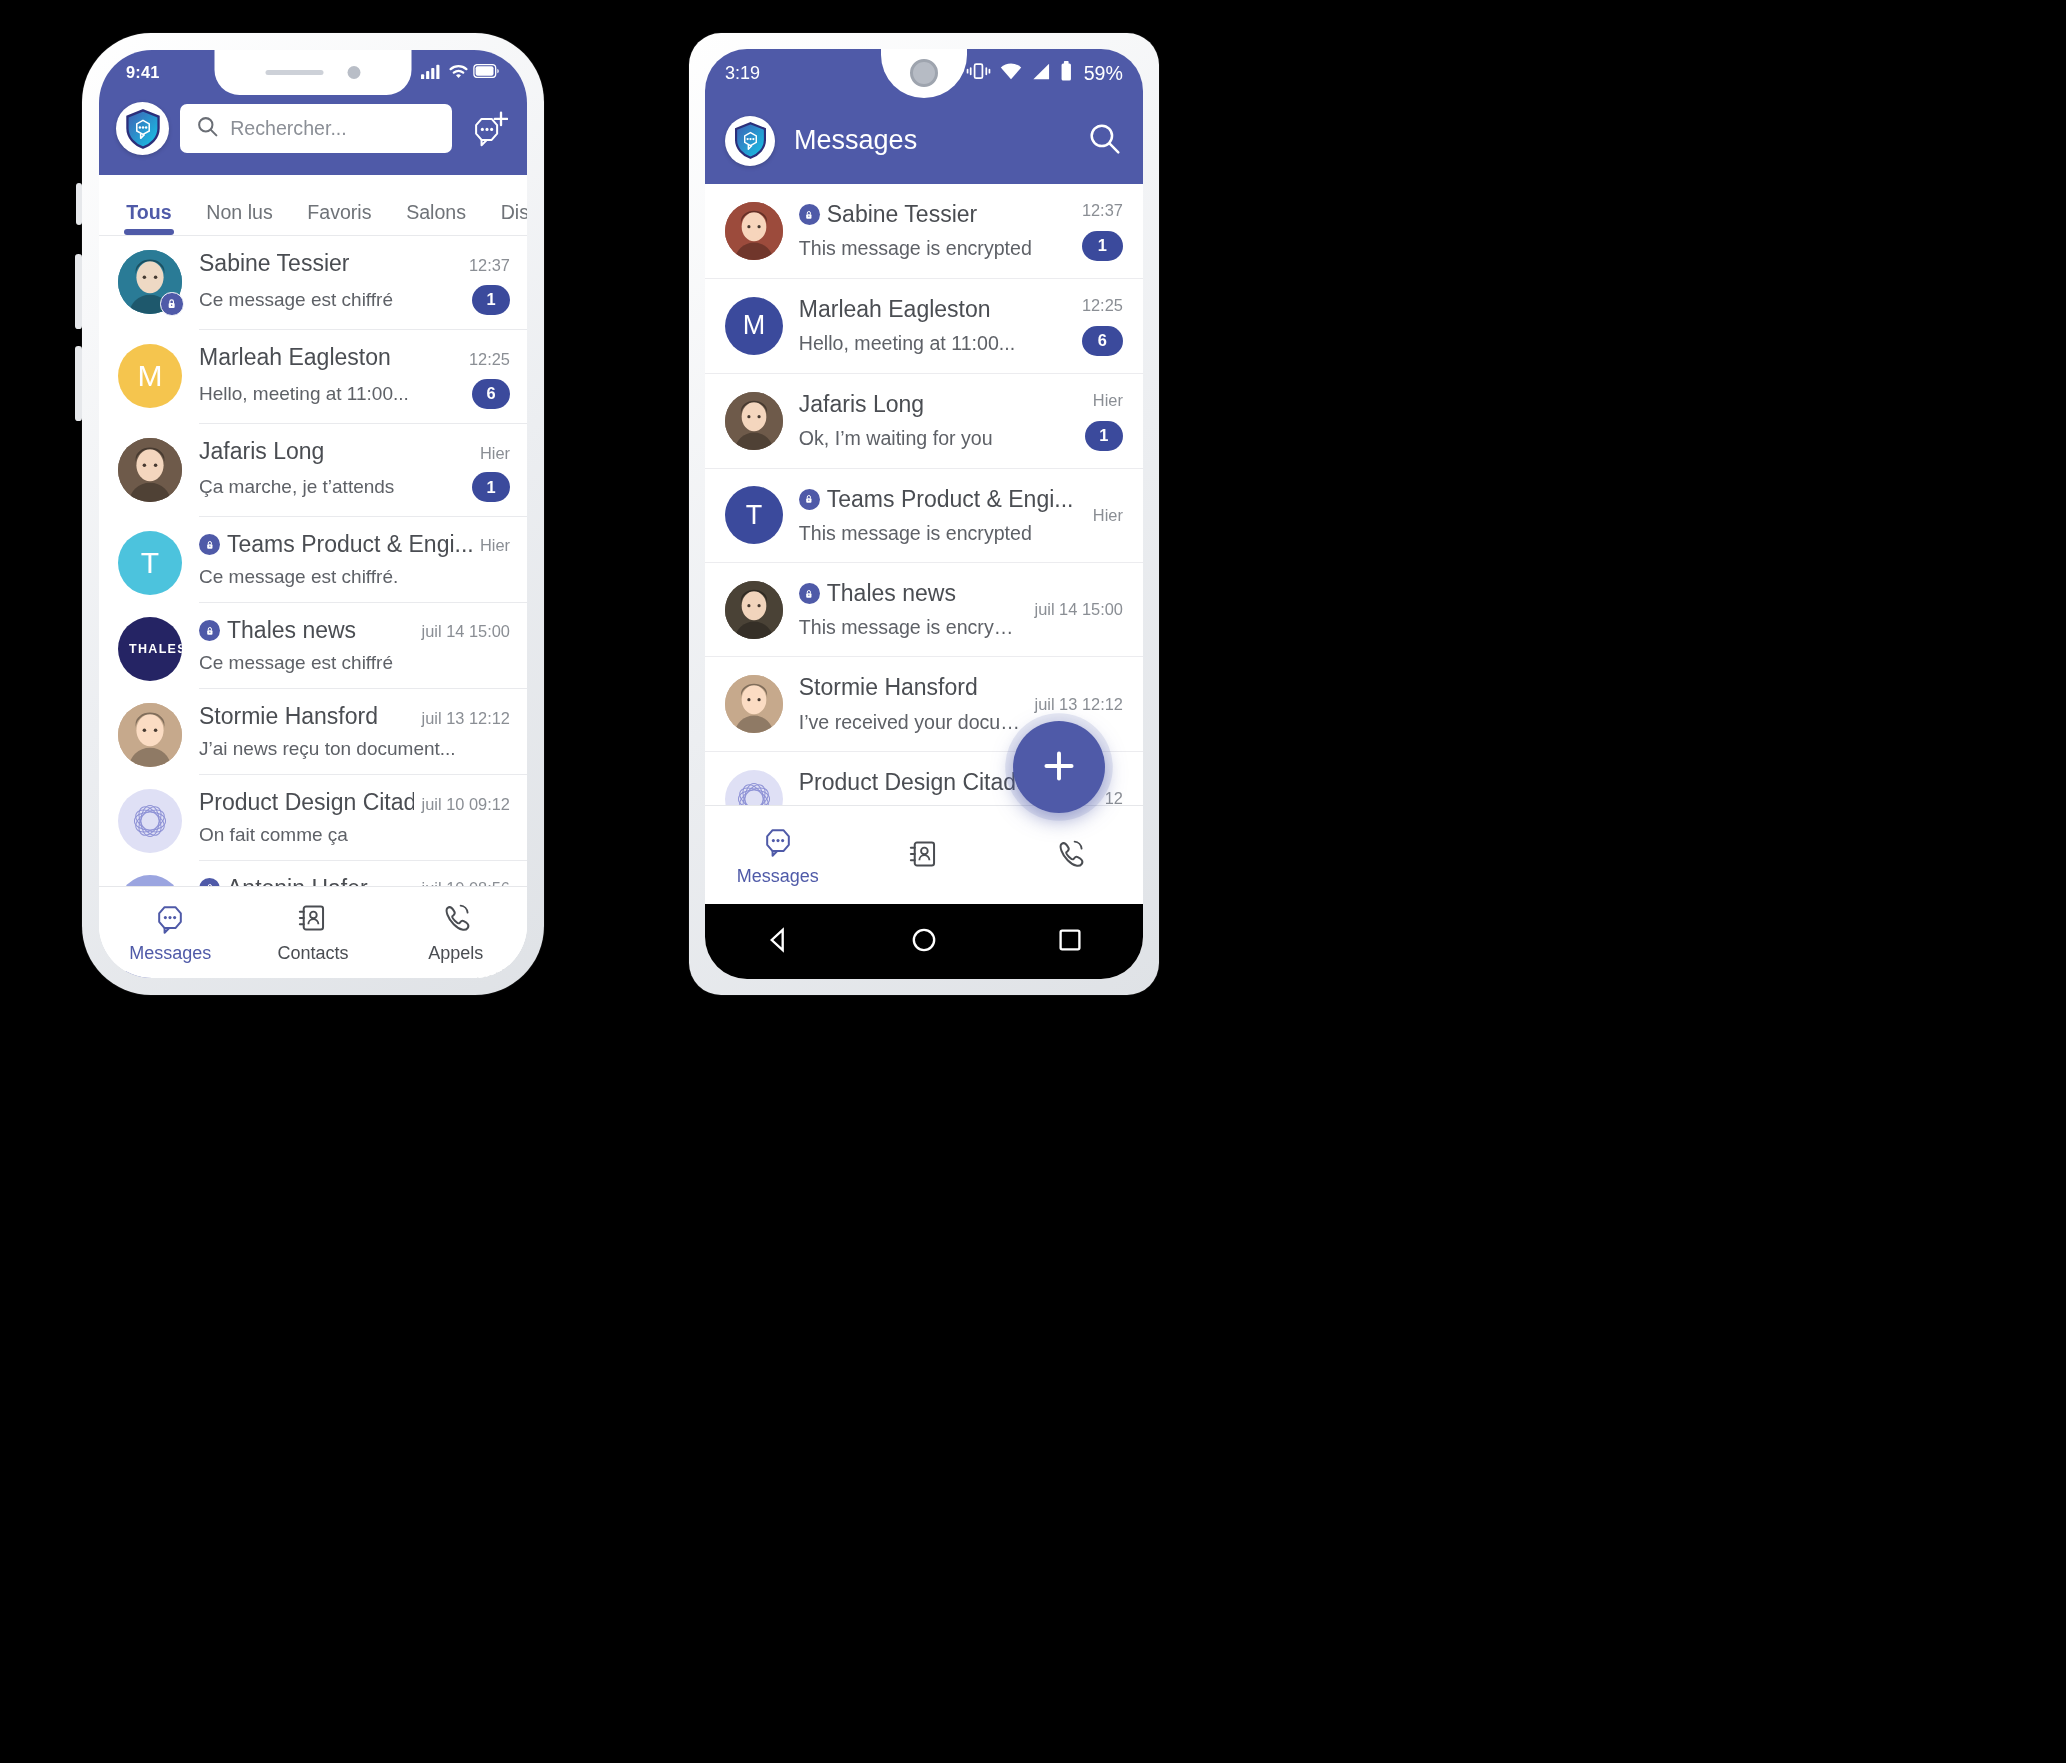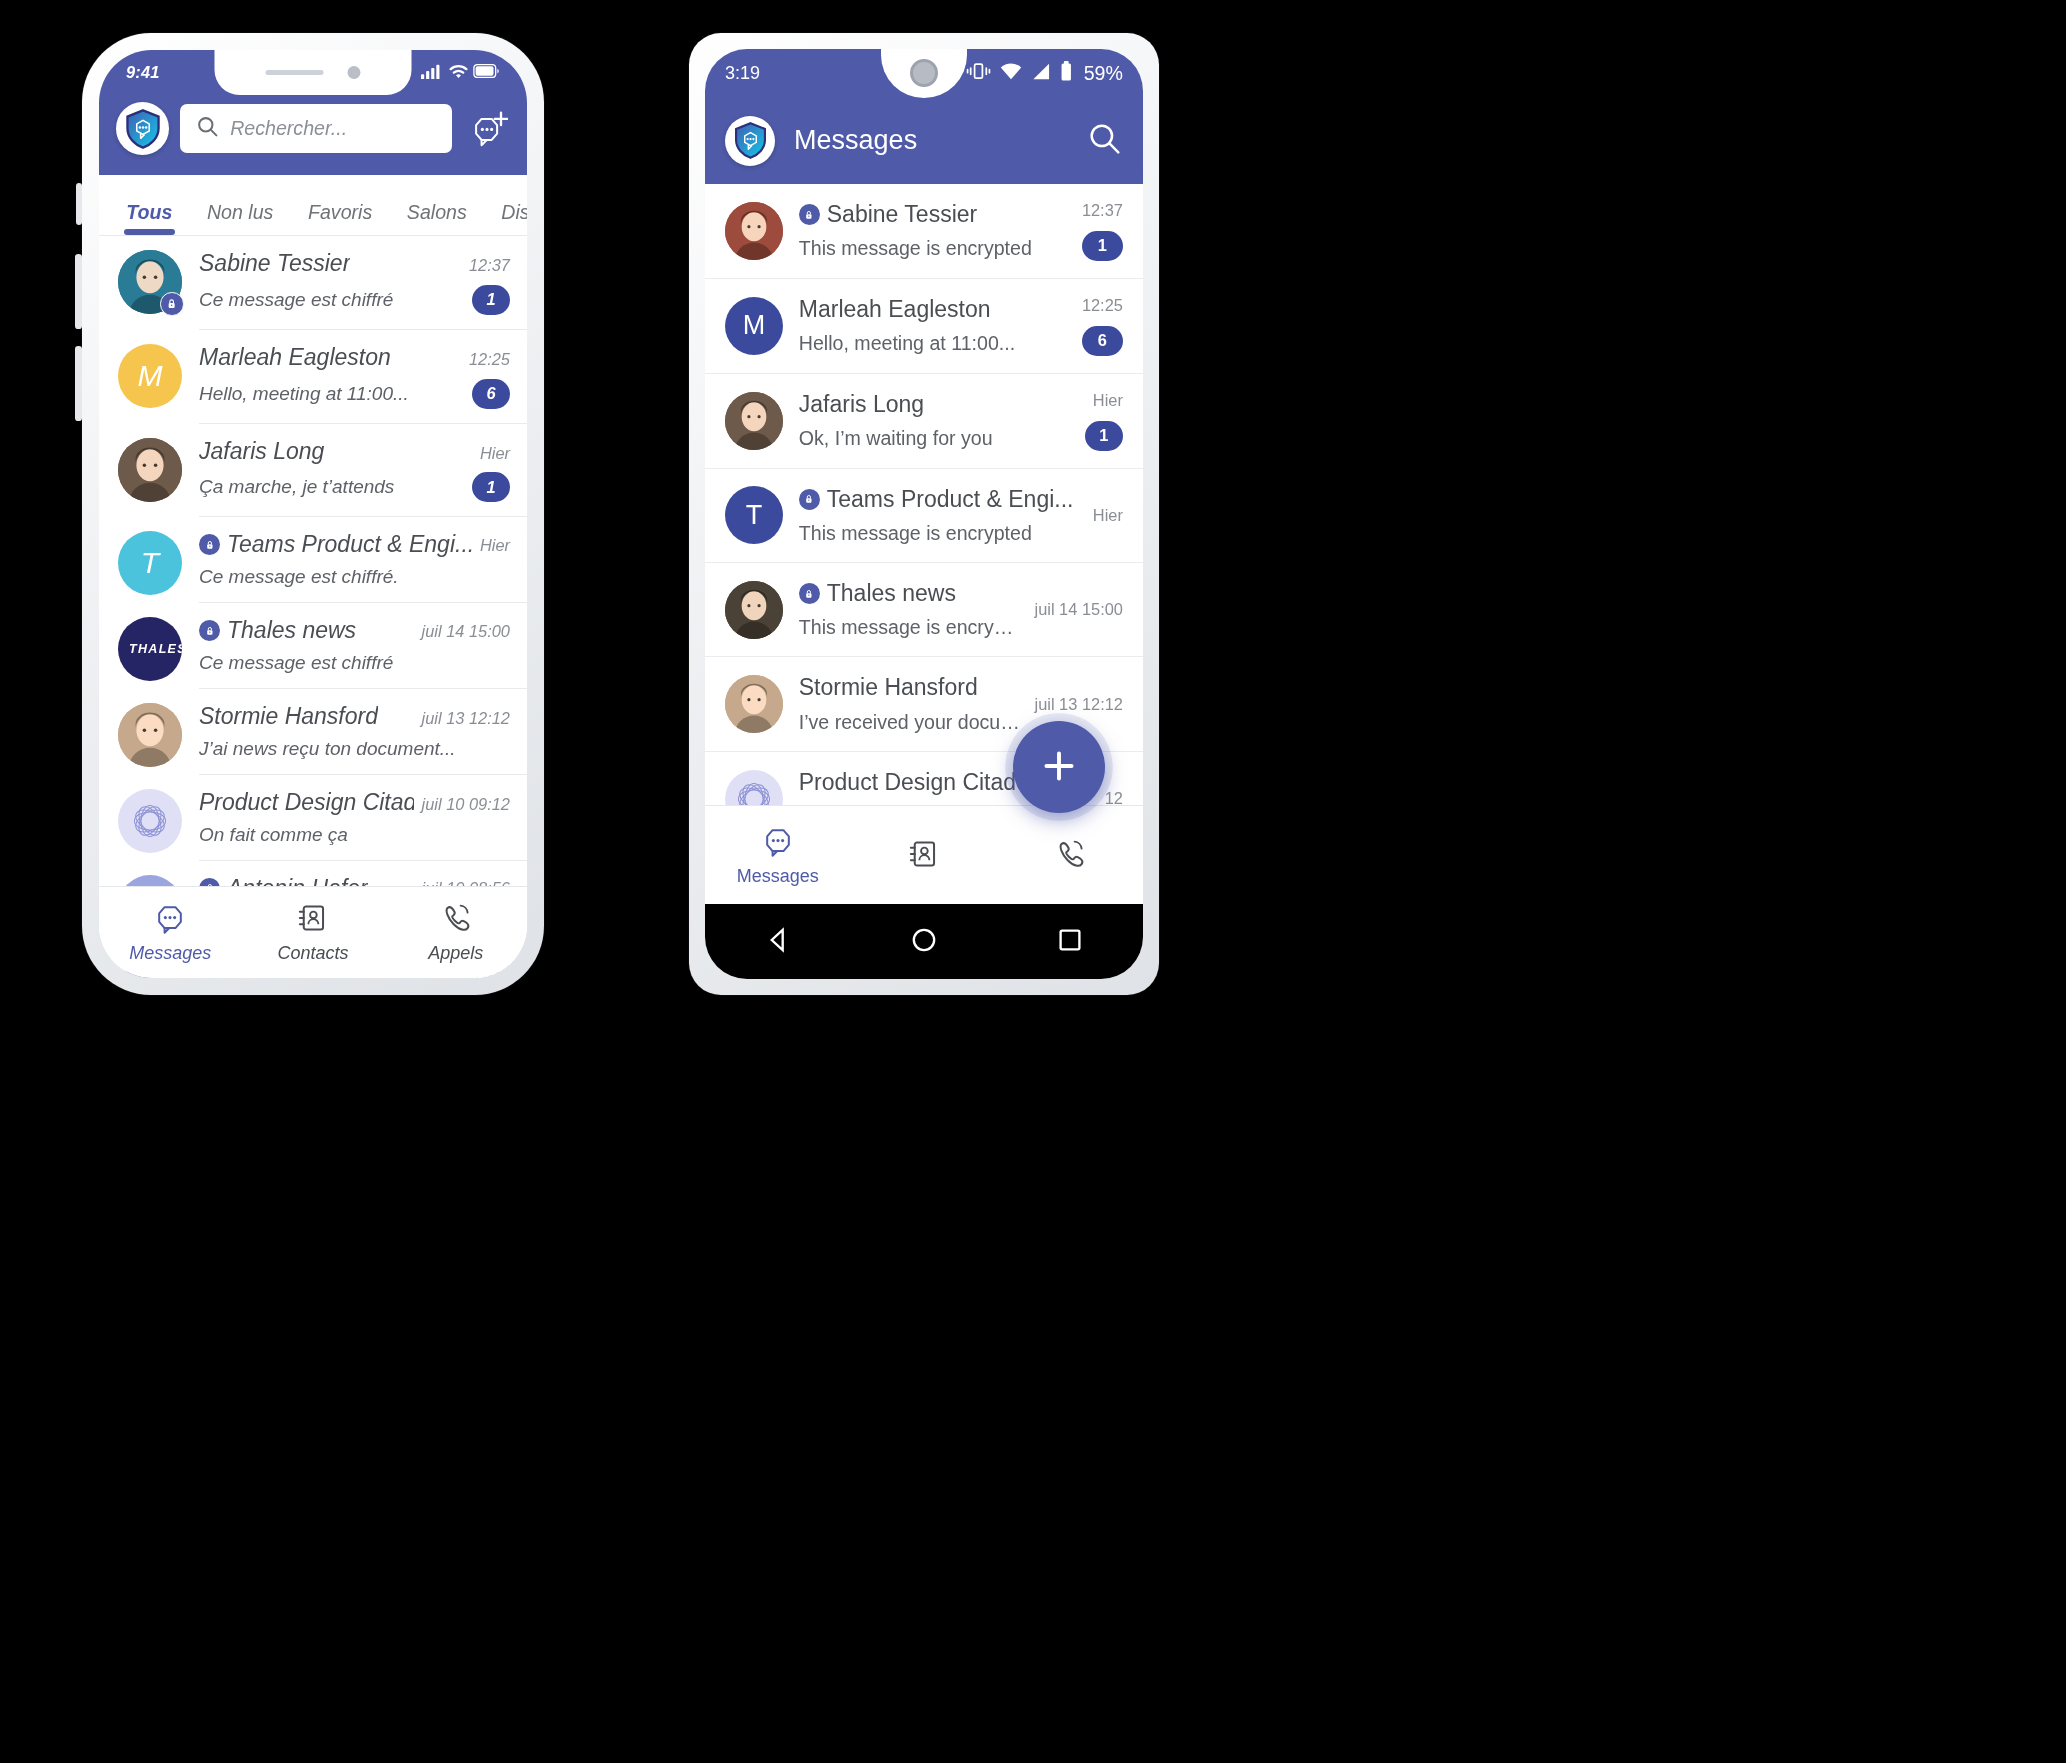--- a/index.html
+++ b/index.html
@@ -30,21 +30,21 @@
     border-radius: 32px;
     padding: 15.7px;
     background: linear-gradient(145deg,#ffffff 0%,#eceef1 55%,#dfe2e6 100%);
   }
   .screen {
     width: 100%; height: 100%;
     overflow: hidden;
     position: relative;
     background: #ffffff;
   }
-  .screen-ios { border-radius: 53px; font-style: italic; }
+  .screen-ios { border-radius: 53px; }
   .screen-android { border-radius: 42px; }
 
   
   .side-btn {
     position: absolute;
     background: #e6e8eb;
     border-radius: 3.1px;
   }
 
   

